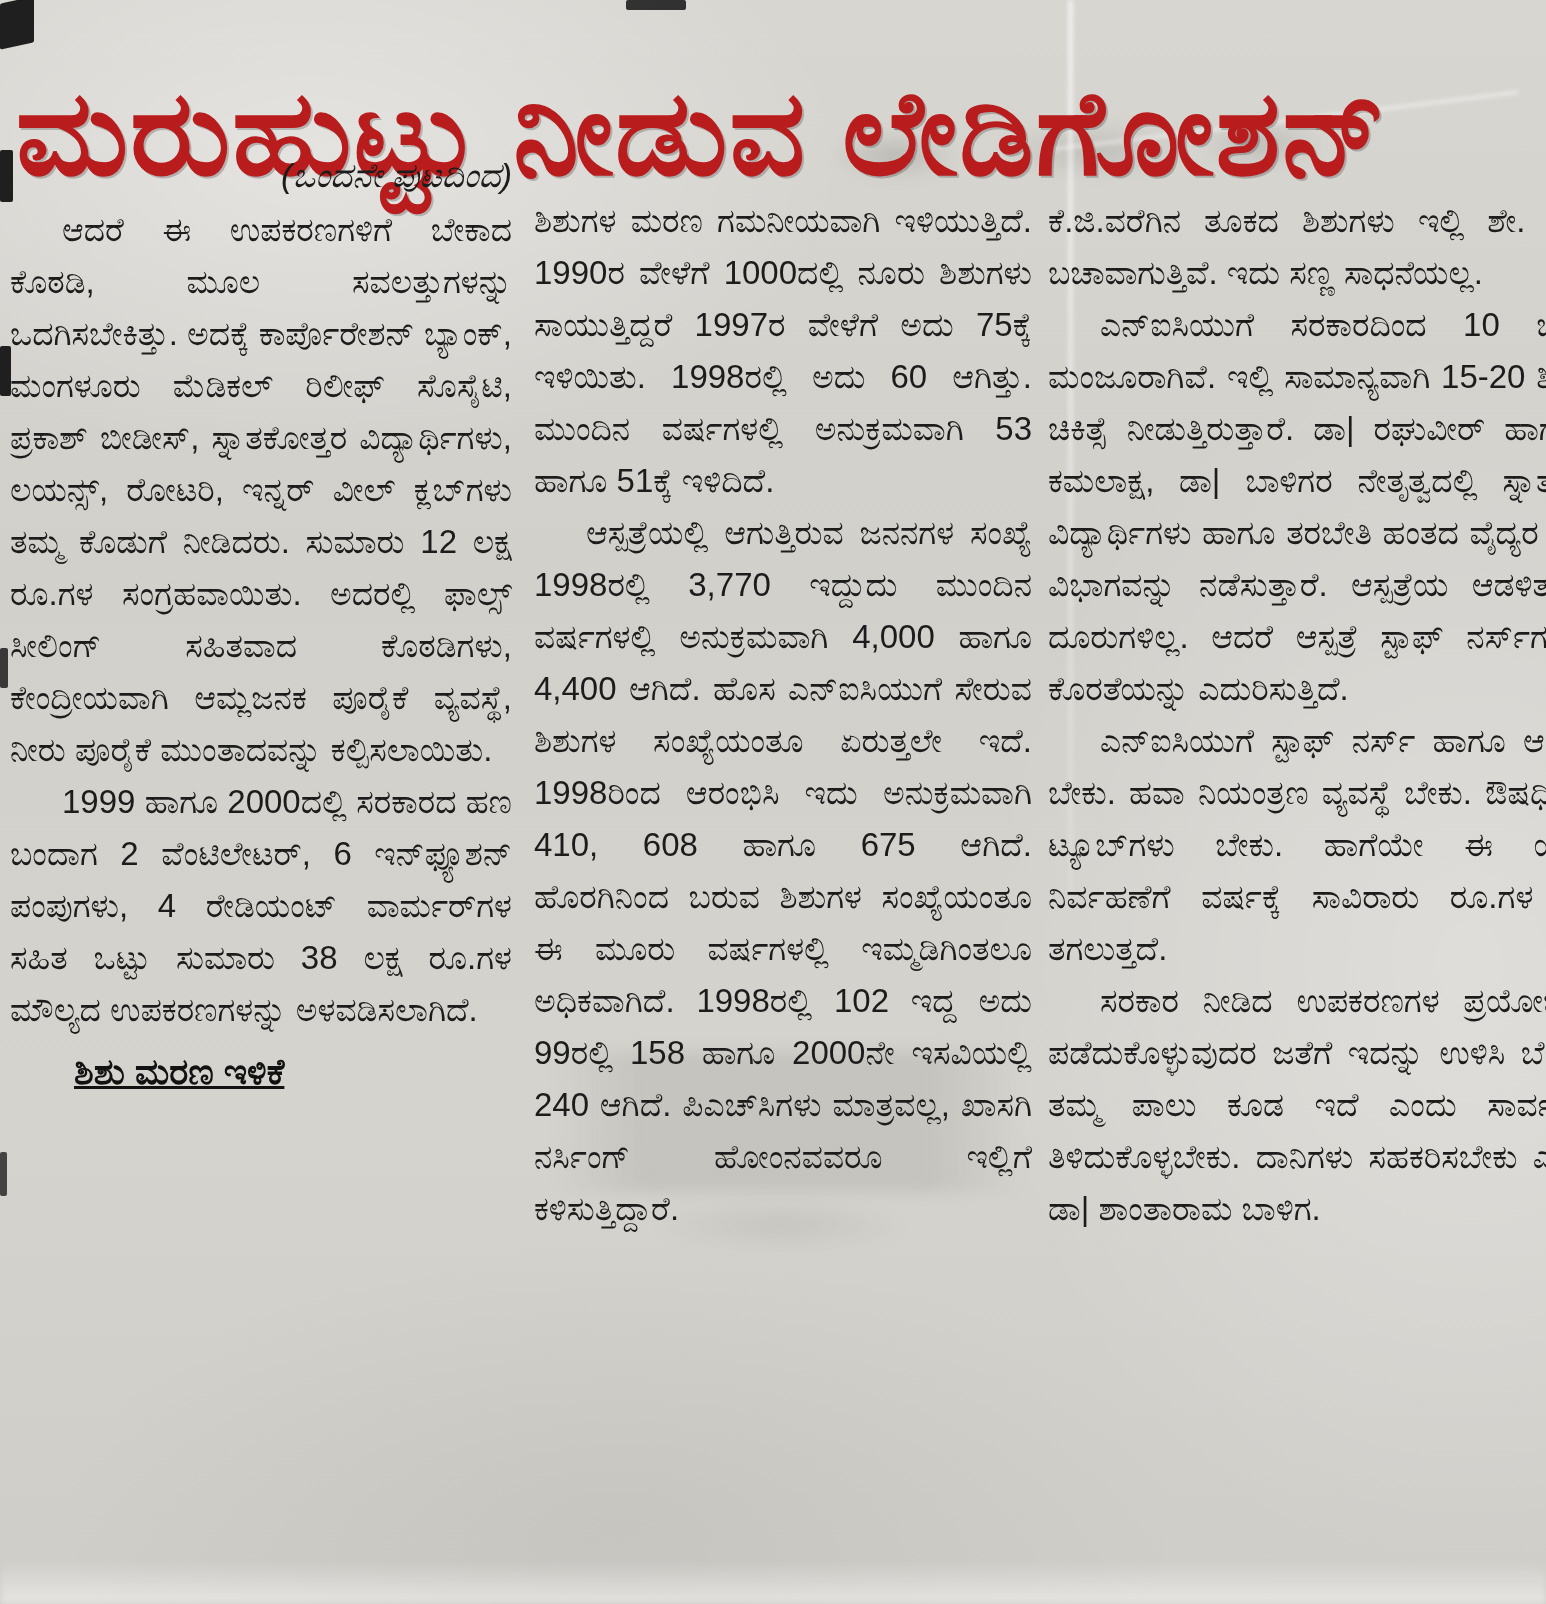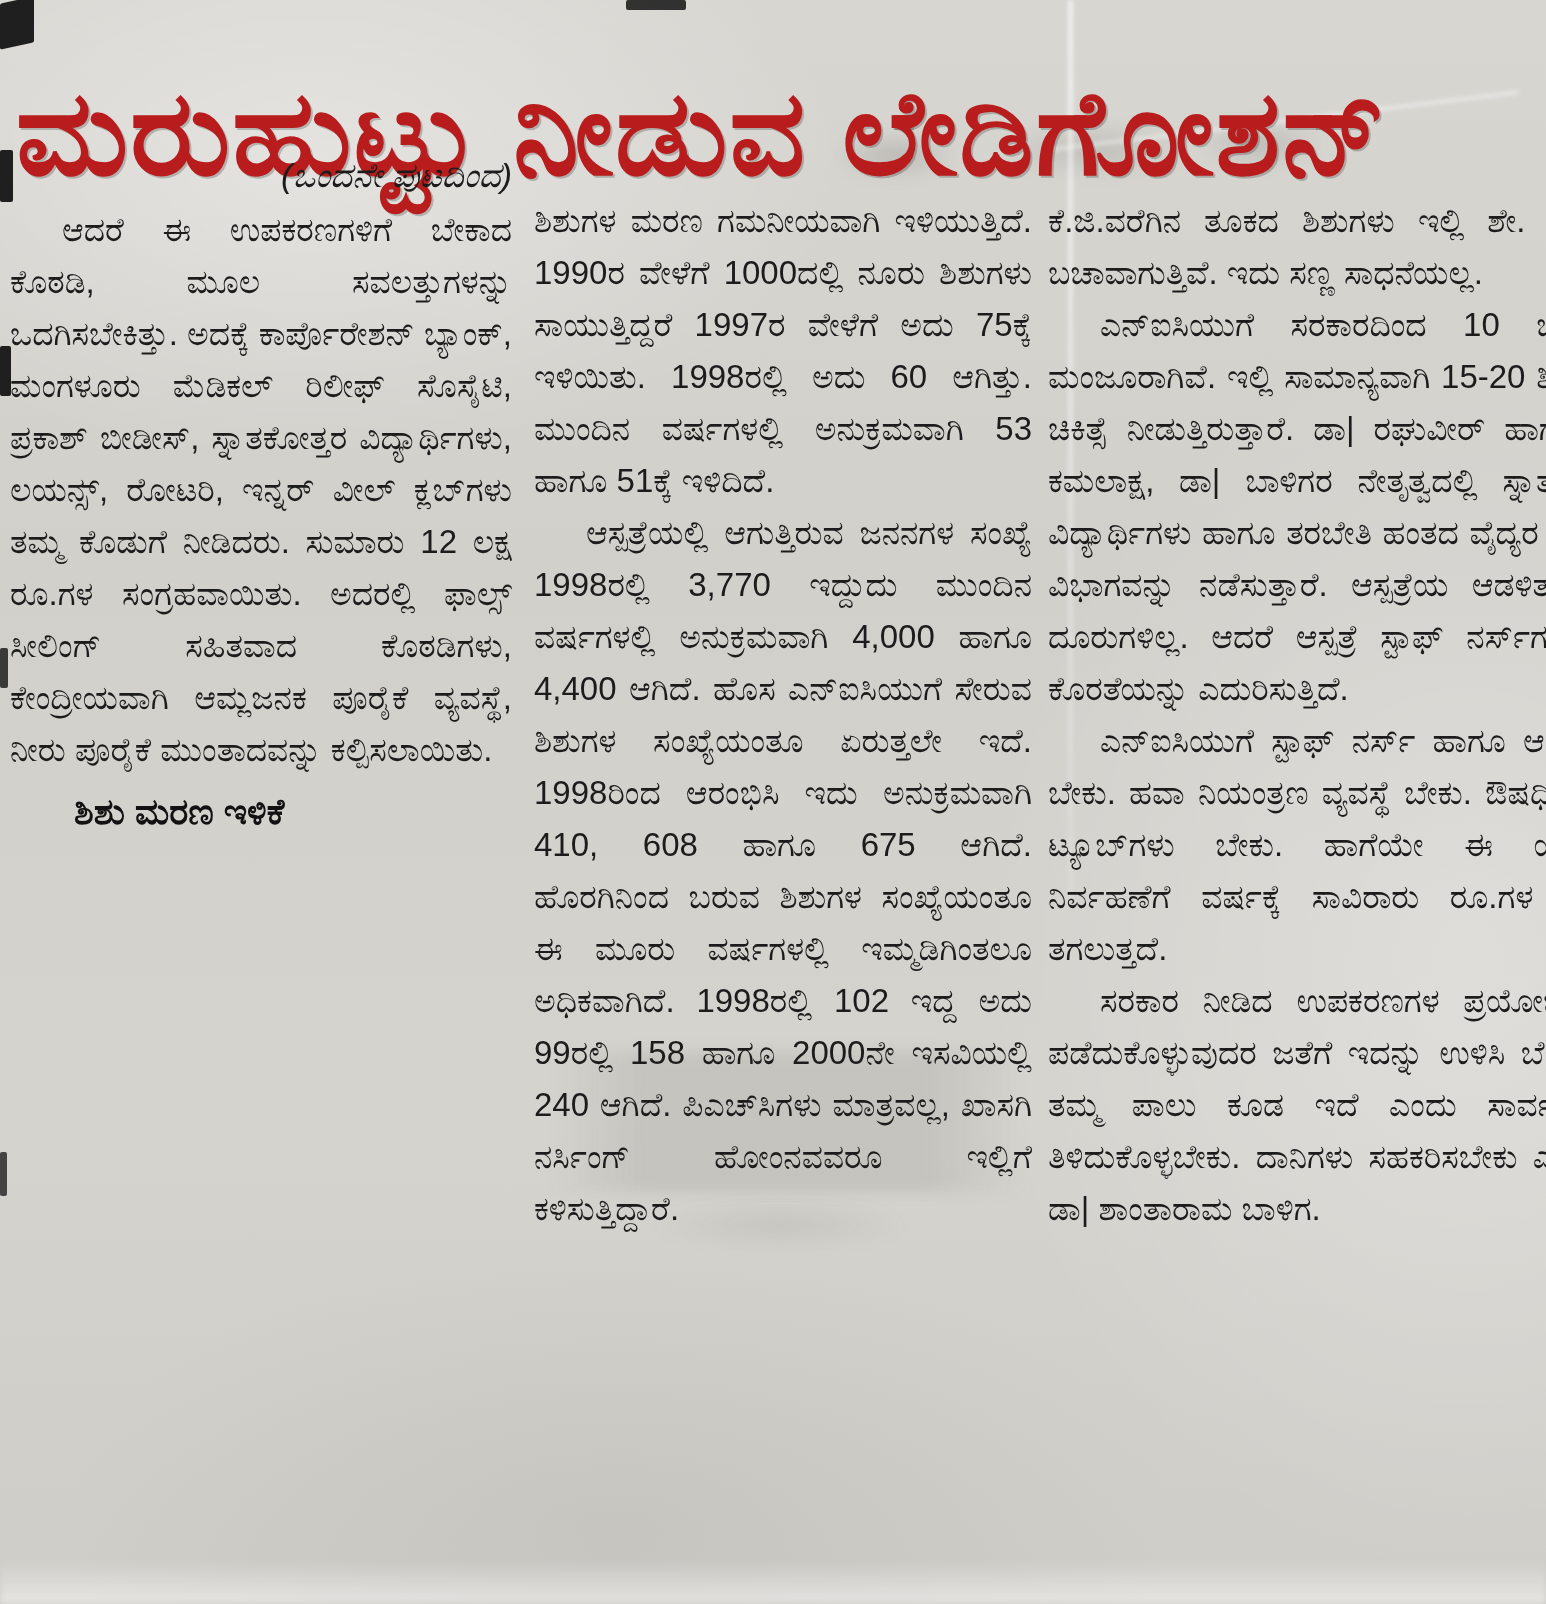--- a/index.html
+++ b/index.html
@@ -71,20 +71,21 @@
   }
   p.para.no-indent { text-indent: 0; margin-top: 45px; }
   .subhead {
     margin: 10px 0 6px 0;
     padding-left: 64px;
     font-size: 36px;
     font-weight: 800;
     line-height: 52px;
     text-align: left;
     color: #121212;
+    text-decoration: underline;
   }
 
   
   .artifact { position: absolute; pointer-events: none; }
   .edge-mark { background: #1f1f1f; border-radius: 2px; }
   .mark-a { left: 0; top: 0;     width: 34px; height: 46px; transform: skewY(-12deg); }
   .mark-b { left: 0; top: 150px; width: 13px; height: 52px; }
   .mark-c { left: 0; top: 346px; width: 11px; height: 50px; }
   .mark-d { left: 0; top: 648px; width: 8px;  height: 40px; opacity: .85; }
   .mark-e { left: 0; top: 1152px; width: 7px; height: 44px; opacity: .8; }
@@ -143,20 +144,21 @@
 <div class="artifact edge-mark mark-e"></div>
 <div class="artifact edge-mark mark-f"></div>
 
 <h1 class="headline">ಮರುಹುಟ್ಟು ನೀಡುವ ಲೇಡಿಗೋಶನ್</h1>
 
 <div class="columns">
 
   <div class="col col-1">
     <p class="dateline">(ಒಂದನೇ ಪುಟದಿಂದ)</p>
     <p class="para">ಆದರೆ ಈ ಉಪಕರಣಗಳಿಗೆ ಬೇಕಾದ ಕೊಠಡಿ, ಮೂಲ ಸವಲತ್ತುಗಳನ್ನು ಒದಗಿಸಬೇಕಿತ್ತು. ಅದಕ್ಕೆ ಕಾರ್ಪೊರೇಶನ್ ಬ್ಯಾಂಕ್, ಮಂಗಳೂರು ಮೆಡಿಕಲ್ ರಿಲೀಫ್ ಸೊಸೈಟಿ, ಪ್ರಕಾಶ್ ಬೀಡೀಸ್, ಸ್ನಾತಕೋತ್ತರ ವಿದ್ಯಾರ್ಥಿಗಳು, ಲಯನ್ಸ್, ರೋಟರಿ, ಇನ್ನರ್ ವೀಲ್ ಕ್ಲಬ್‌ಗಳು ತಮ್ಮ ಕೊಡುಗೆ ನೀಡಿದರು. ಸುಮಾರು 12 ಲಕ್ಷ ರೂ.ಗಳ ಸಂಗ್ರಹವಾಯಿತು. ಅದರಲ್ಲಿ ಫಾಲ್ಸ್ ಸೀಲಿಂಗ್ ಸಹಿತವಾದ ಕೊಠಡಿಗಳು, ಕೇಂದ್ರೀಯವಾಗಿ ಆಮ್ಲಜನಕ ಪೂರೈಕೆ ವ್ಯವಸ್ಥೆ, ನೀರು ಪೂರೈಕೆ ಮುಂತಾದವನ್ನು ಕಲ್ಪಿಸಲಾಯಿತು.</p>
+    <p class="para">1999 ಹಾಗೂ 2000ದಲ್ಲಿ ಸರಕಾರದ ಹಣ ಬಂದಾಗ 2 ವೆಂಟಿಲೇಟರ್, 6 ಇನ್‌ಫ್ಯೂಶನ್ ಪಂಪುಗಳು, 4 ರೇಡಿಯಂಟ್ ವಾರ್ಮರ್‌ಗಳ ಸಹಿತ ಒಟ್ಟು ಸುಮಾರು 38 ಲಕ್ಷ ರೂ.ಗಳ ಮೌಲ್ಯದ ಉಪಕರಣಗಳನ್ನು ಅಳವಡಿಸಲಾಗಿದೆ.</p>
     <h2 class="subhead">ಶಿಶು ಮರಣ ಇಳಿಕೆ</h2>
   </div>
 
   <div class="col col-2">
     <p class="para no-indent">ಶಿಶುಗಳ ಮರಣ ಗಮನೀಯವಾಗಿ ಇಳಿಯುತ್ತಿದೆ. 1990ರ ವೇಳೆಗೆ 1000ದಲ್ಲಿ ನೂರು ಶಿಶುಗಳು ಸಾಯುತ್ತಿದ್ದರೆ 1997ರ ವೇಳೆಗೆ ಅದು 75ಕ್ಕೆ ಇಳಿಯಿತು. 1998ರಲ್ಲಿ ಅದು 60 ಆಗಿತ್ತು. ಮುಂದಿನ ವರ್ಷಗಳಲ್ಲಿ ಅನುಕ್ರಮವಾಗಿ 53 ಹಾಗೂ 51ಕ್ಕೆ ಇಳಿದಿದೆ.</p>
     <p class="para">ಆಸ್ಪತ್ರೆಯಲ್ಲಿ ಆಗುತ್ತಿರುವ ಜನನಗಳ ಸಂಖ್ಯೆ 1998ರಲ್ಲಿ 3,770 ಇದ್ದುದು ಮುಂದಿನ ವರ್ಷಗಳಲ್ಲಿ ಅನುಕ್ರಮವಾಗಿ 4,000 ಹಾಗೂ 4,400 ಆಗಿದೆ. ಹೊಸ ಎನ್‌ಐಸಿಯುಗೆ ಸೇರುವ ಶಿಶುಗಳ ಸಂಖ್ಯೆಯಂತೂ ಏರುತ್ತಲೇ ಇದೆ. 1998ರಿಂದ ಆರಂಭಿಸಿ ಇದು ಅನುಕ್ರಮವಾಗಿ 410, 608 ಹಾಗೂ 675 ಆಗಿದೆ. ಹೊರಗಿನಿಂದ ಬರುವ ಶಿಶುಗಳ ಸಂಖ್ಯೆಯಂತೂ ಈ ಮೂರು ವರ್ಷಗಳಲ್ಲಿ ಇಮ್ಮಡಿಗಿಂತಲೂ ಅಧಿಕವಾಗಿದೆ. 1998ರಲ್ಲಿ 102 ಇದ್ದ ಅದು 99ರಲ್ಲಿ 158 ಹಾಗೂ 2000ನೇ ಇಸವಿಯಲ್ಲಿ 240 ಆಗಿದೆ. ಪಿಎಚ್‌ಸಿಗಳು ಮಾತ್ರವಲ್ಲ, ಖಾಸಗಿ ನರ್ಸಿಂಗ್ ಹೋಂನವವರೂ ಇಲ್ಲಿಗೆ ಕಳಿಸುತ್ತಿದ್ದಾರೆ.</p>
   </div>
 
   <div class="col col-3">
     <p class="para no-indent">ಕೆ.ಜಿ.ವರೆಗಿನ ತೂಕದ ಶಿಶುಗಳು ಇಲ್ಲಿ ಶೇ. 80ರಷ್ಟು ಬಚಾವಾಗುತ್ತಿವೆ. ಇದು ಸಣ್ಣ ಸಾಧನೆಯಲ್ಲ.</p>

